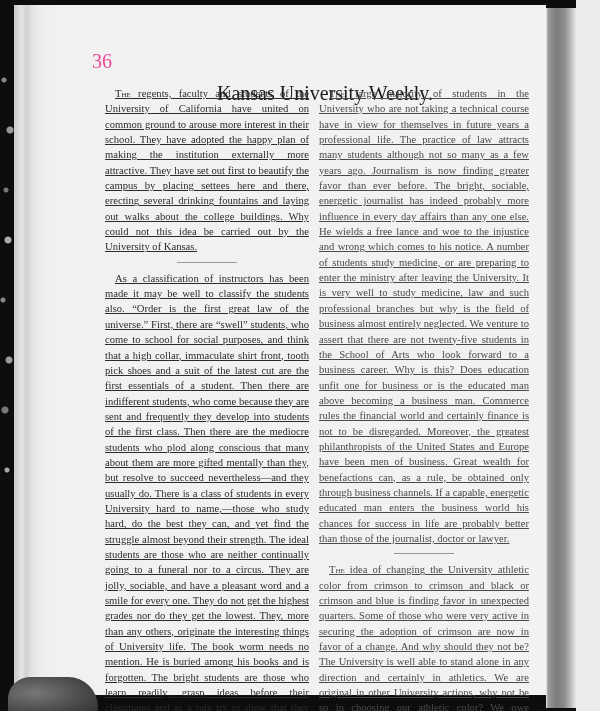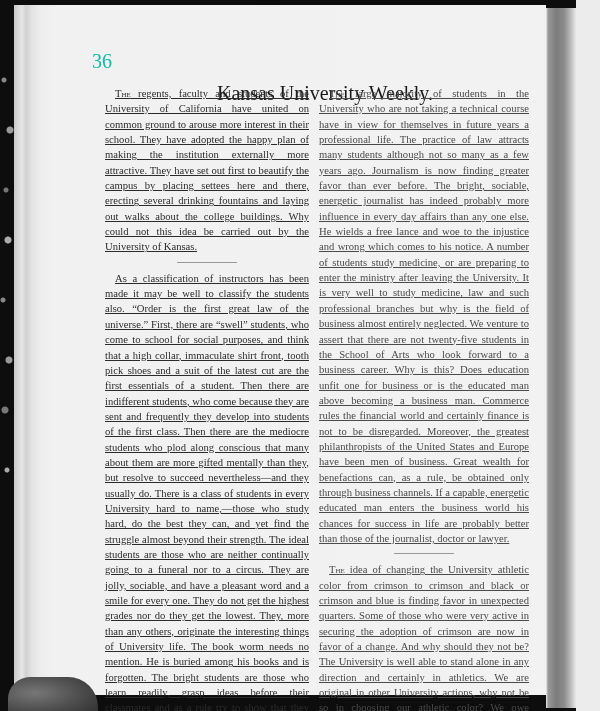--- a/index.html
+++ b/index.html
@@ -29,21 +29,21 @@
   }
   .right-page { position: absolute; left: 576px; top: 0; width: 24px; height: 711px; background: #ececec; }
   .thumb {
     position: absolute; left: 8px; top: 677px; width: 90px; height: 40px;
     border-radius: 22px 30px 0 0;
     background: radial-gradient(ellipse at 30% 40%, #777 0%, #4a4a4a 55%, #2b2b2b 100%);
   }
   .header {
     position: absolute; left: 92px; top: 50px; width: 430px; height: 30px;
   }
-  .page-number { position: absolute; left: 0; top: 0; font-size: 20px; color: #14b8a6; }
+  .page-number { position: absolute; left: 0; top: 0; font-size: 20px; color: #ec4899; }
   .journal-title { position: absolute; left: 0; right: 0; top: 0; text-align: center; font-size: 20px; color: #1a1a1a; padding-left: 36px; margin-top: 32px; }
   .col {
     position: absolute; top: 86px; width: 204px;
     font-size: 10.6px; line-height: 15.35px; color: #2b2b2b;
     text-align: justify;
   }
   .col-left { left: 105px; }
   .col-right { left: 319px; width: 210px; color: #4a4a4a; }
   .col p { margin: 0; text-indent: 10px; text-decoration: underline; }
   .sc { font-variant: small-caps; }

